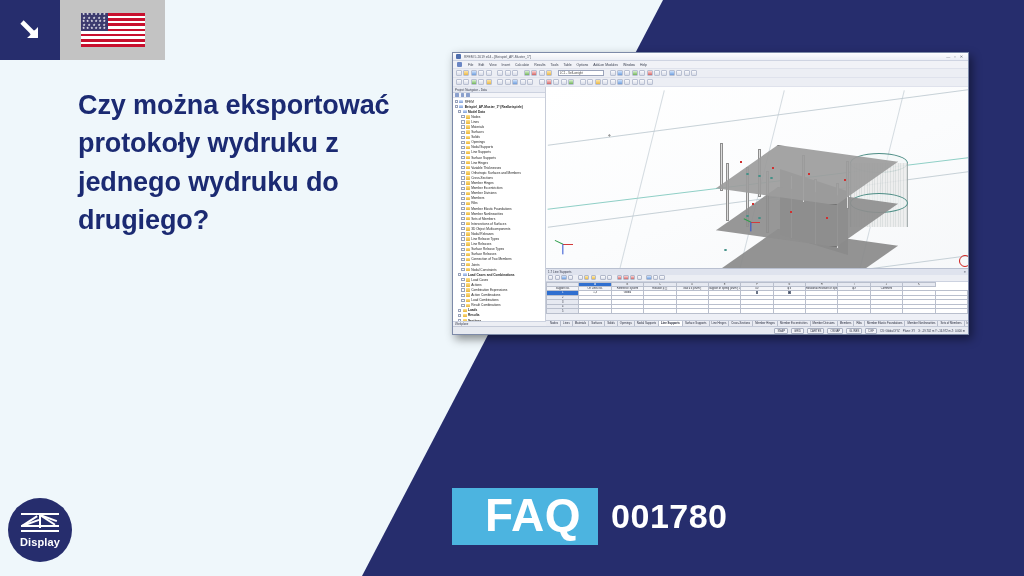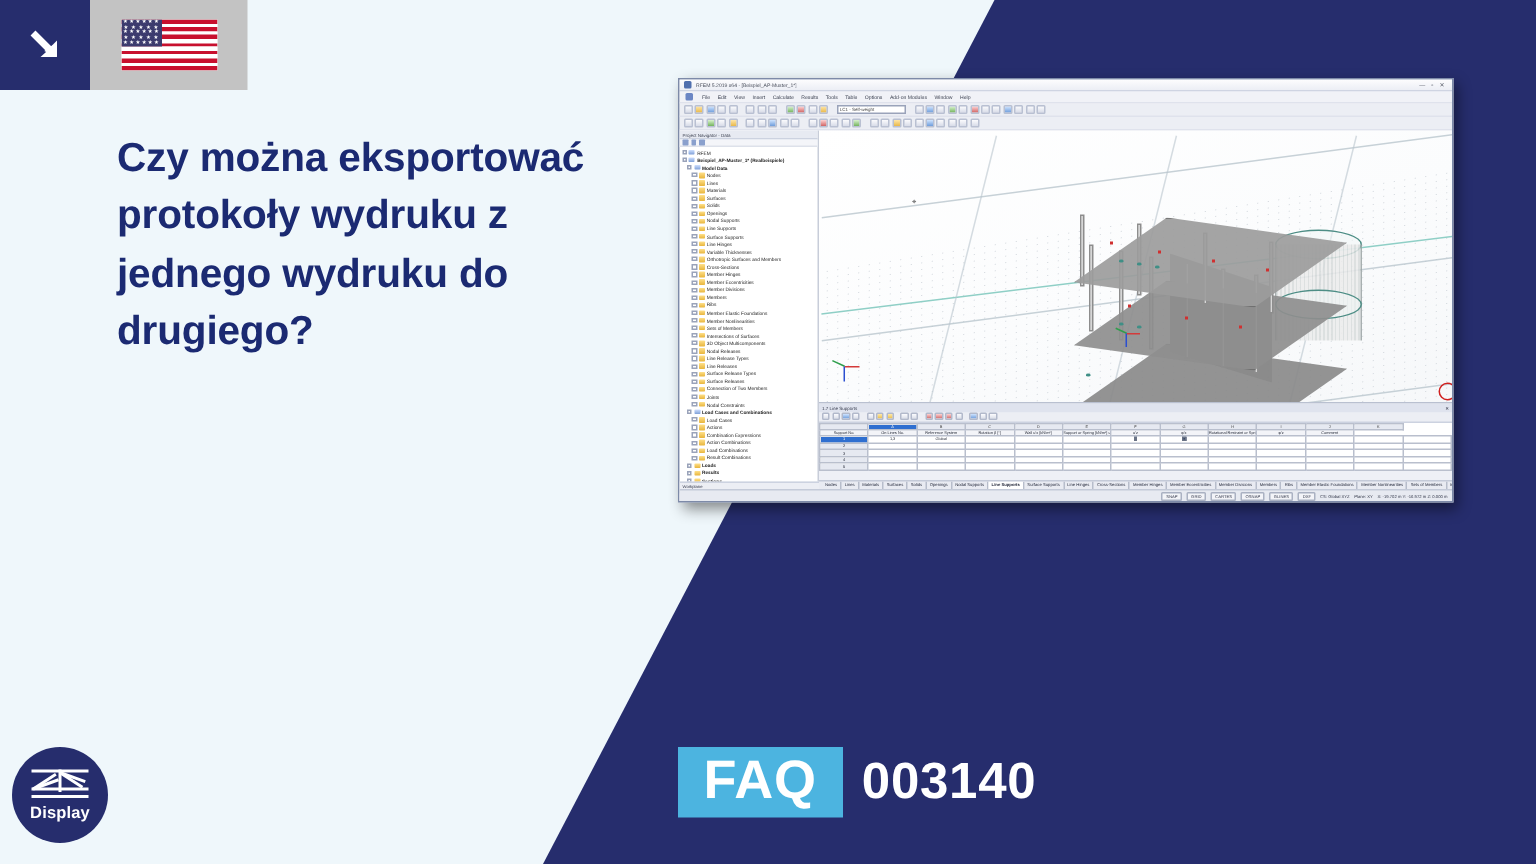--- a/index.html
+++ b/index.html
@@ -100,22 +100,22 @@
     letter-spacing:0.1px;
   }
 
   
   .faq-row{
     position:absolute; left:452px; bottom:31px;
     display:flex; align-items:center; gap:13px; z-index:15;
   }
   .faq-badge{
     background:#4cb4e0; color:#ffffff;
-    font-size:36px; font-weight:bold;
-    padding:4px 17px 7px 17px;
+    font-size:46px; font-weight:bold;
+    padding:4px 17px 7px 33px;
     line-height:1;
     letter-spacing:0.5px;
   }
   .faq-number{
     color:#ffffff; font-size:34px; font-weight:bold; letter-spacing:0.5px;
   }
 
   
   .shot{
     position:absolute; left:452px; top:52px;
@@ -440,21 +440,21 @@
       <div class="d4"></div>
     <div class="post"></div>
     <div class="bar mid"></div>
     <div class="bar bot"></div>
   </div>
   <div class="wordmark">Display</div>
 </div>
 
 <div class="faq-row">
   <div class="faq-badge">FAQ</div>
-  <div class="faq-number">003140</div>
+  <div class="faq-number">001780</div>
 </div>
 
 <div class="shot">
 
   <div class="titlebar">
     <span class="tb-ico"></span>
     <span class="tb-text">RFEM 5.2019 x64 - [Beispiel_AP-Muster_1*]</span>
     <span class="tb-btns">
       <span>—</span>
       <span>▫</span>

